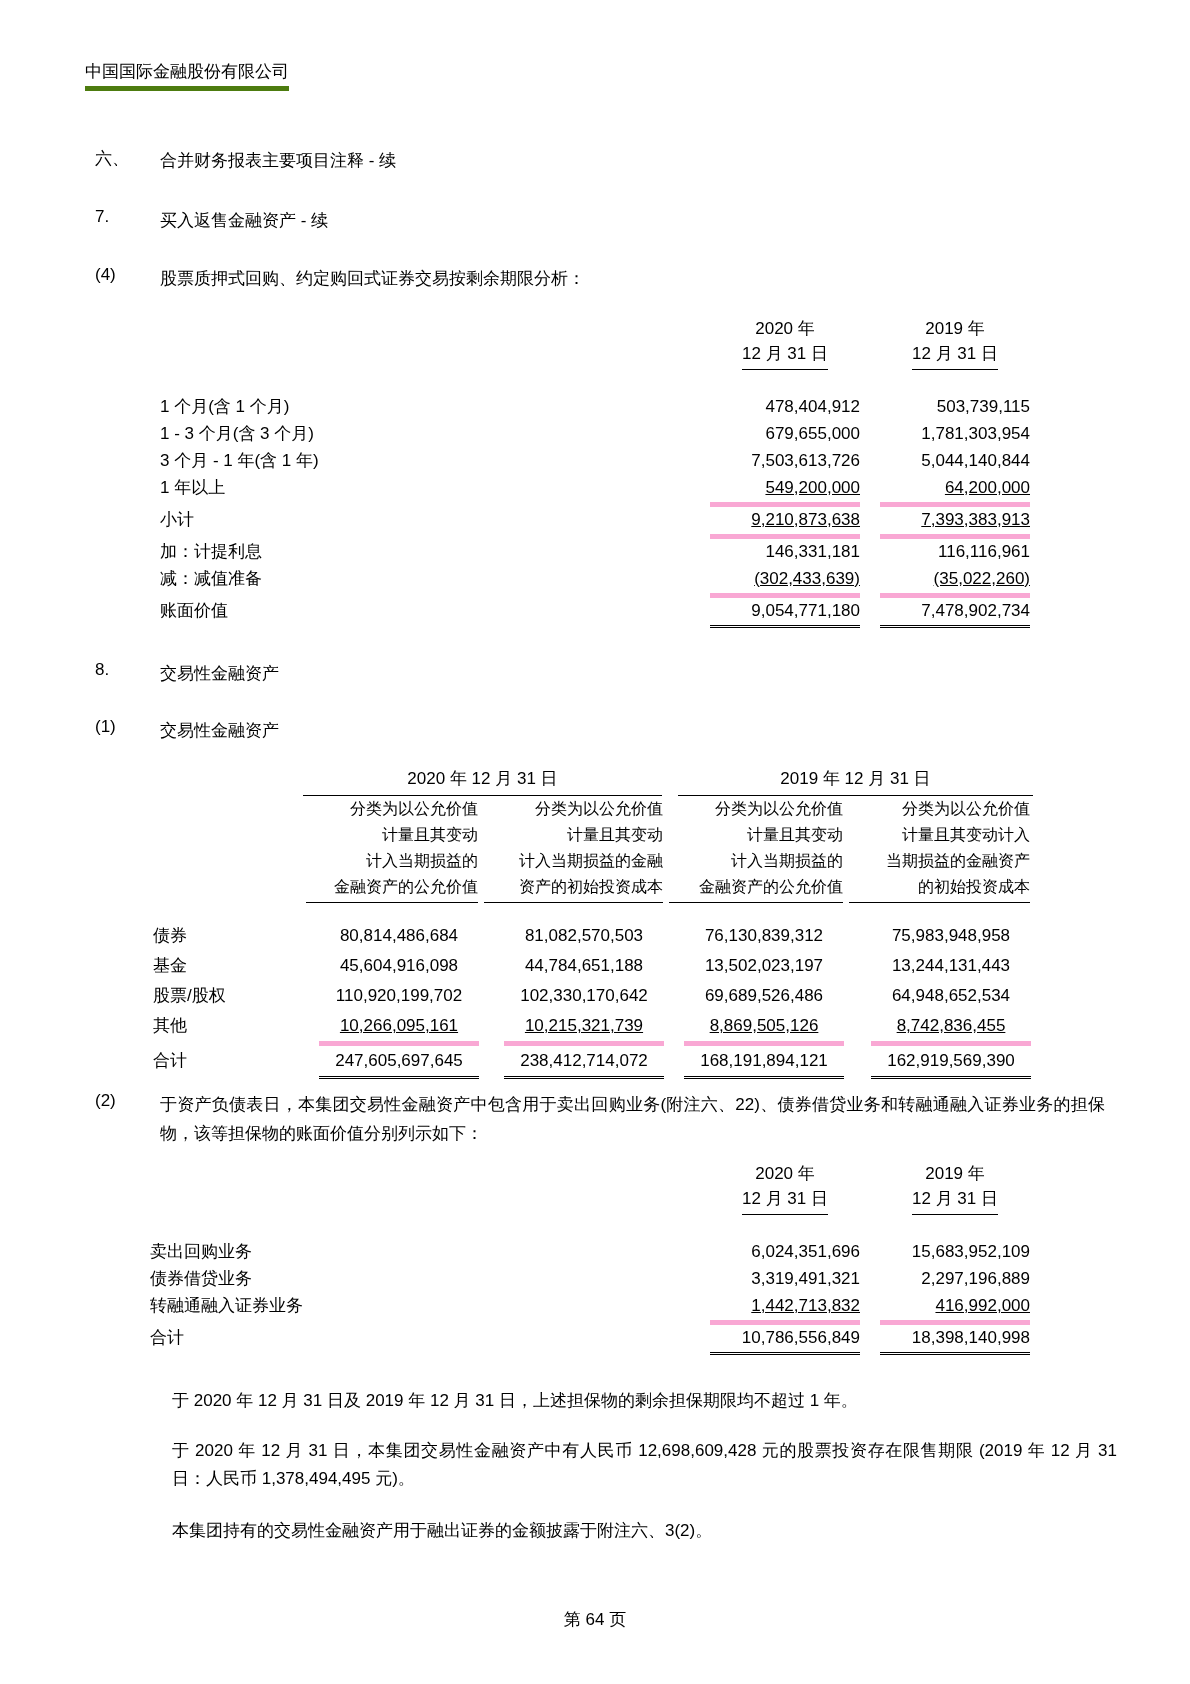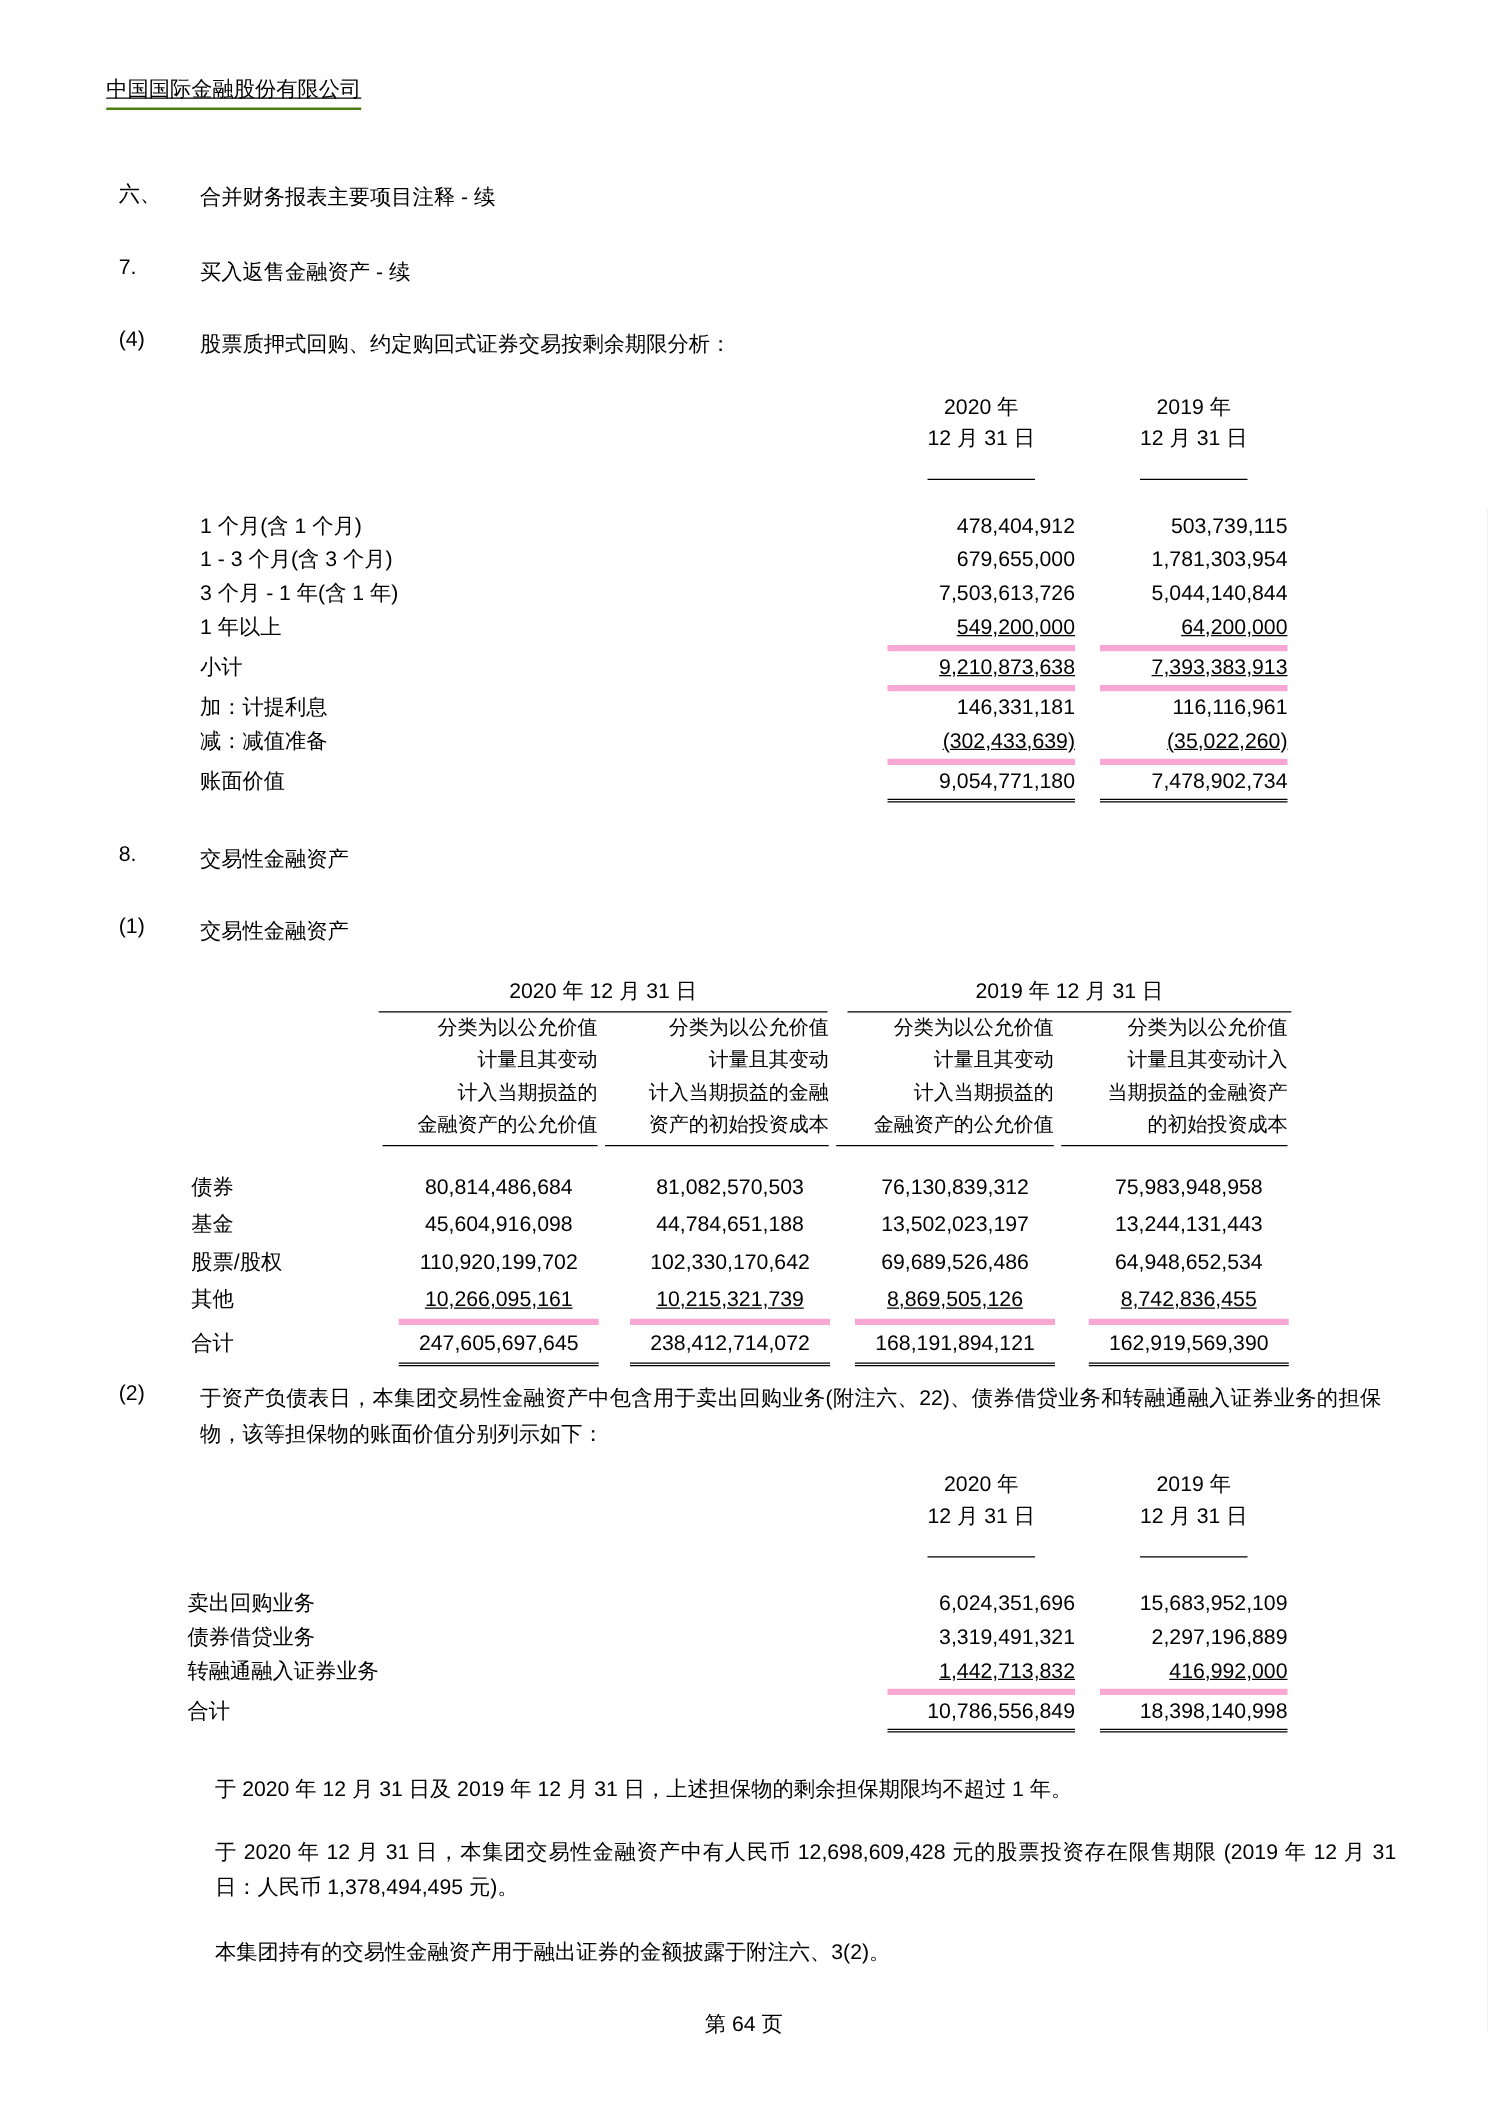--- a/index.html
+++ b/index.html
@@ -2,32 +2,32 @@
 <html><head>
 <meta charset="utf-8">
 <style>
   html,body{margin:0;padding:0;background:#e9e9e9;}
   .page{
     width:1190px;height:1684px;background:#ffffff;color:#000;
     font-family:"Liberation Sans","DejaVu Sans",sans-serif;
     font-size:17px;box-sizing:border-box;padding:60px 85px 0 85px;
     position:relative;overflow:hidden;margin:0 auto;
   }
-  .company{display:inline-block;border-bottom:2px solid #4d7c0f;padding-bottom:3px;font-size:17px;text-decoration:underline;}
+  .company{display:inline-block;border-bottom:5px solid #4d7c0f;padding-bottom:3px;font-size:17px;}
   .sec{display:flex;align-items:flex-start;}
   .snum{width:75px;box-sizing:border-box;padding-left:10px;flex:0 0 75px;}
   .stitle{flex:1;line-height:1.7;text-align:justify;}
   
   .fin2{display:grid;}
   .t1{margin-left:75px;width:870px;grid-template-columns:490px 210px 170px;}
   .t3{margin-left:65px;width:880px;grid-template-columns:500px 210px 170px;}
   .fin2 .cell{text-align:right;line-height:26px;}
   .fin2 .lbl{text-align:left;}
   .yearhdr{display:inline-block;width:150px;text-align:center;line-height:25px;}
-  .ul{display:inline-block;border-bottom:1px solid #000;padding-bottom:20px;}
+  .ul{display:inline-block;border-bottom:1px solid #000;padding-bottom:3px;}
   .hdrgap{height:24px;}
   .num{display:inline-block;min-width:150px;text-align:right;padding-bottom:1px;}
   .lb{border-bottom:5px solid #f9a8d4;text-decoration:underline;}
   .dlb{border-bottom:3px double #000;}
   
   .t2row{display:grid;grid-template-columns:218px 178px 185px 180px 187px;}
   .t2gh{display:grid;grid-template-columns:218px 363px 367px;}
   .ghinner{text-align:center;border-bottom:1px solid #000;padding-bottom:4px;line-height:24px;}
   .gh1{margin-right:4px;}
   .gh2{margin-left:12px;}

